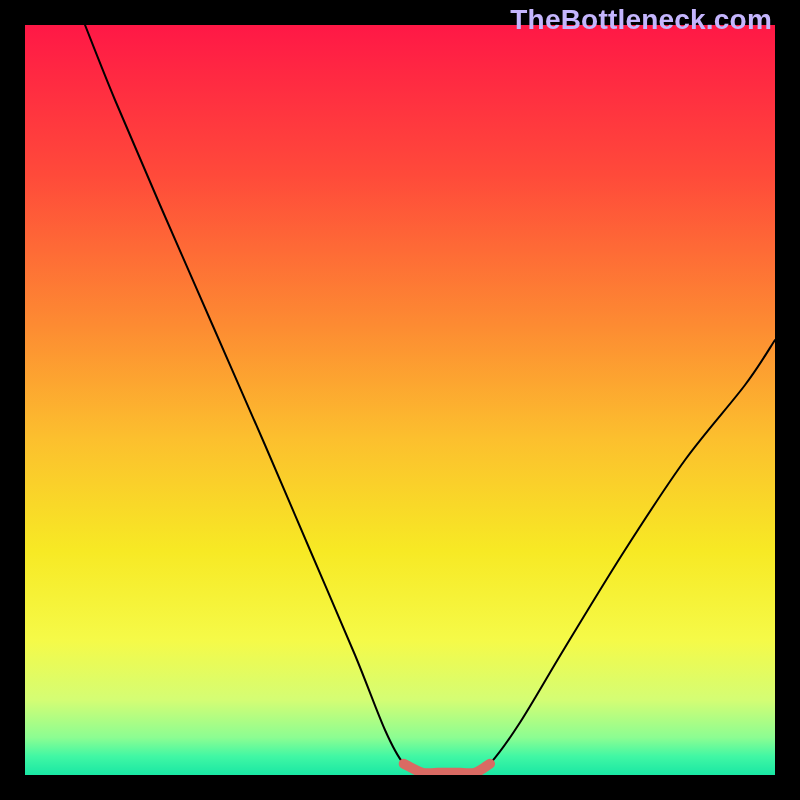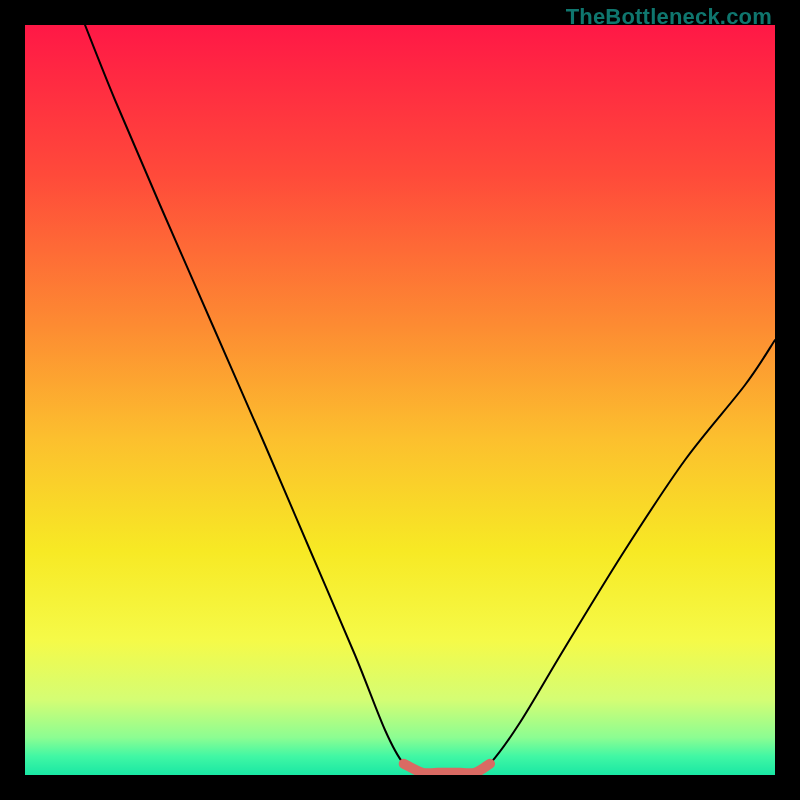--- a/index.html
+++ b/index.html
@@ -34,22 +34,22 @@
     position: absolute;
     left: 0;
     top: 0;
     width: 750px;
     height: 750px;
   }
   .watermark {
     position: absolute;
     top: 4px;
     right: 28px;
-    color: #0f766e;
-    font-size: 22px;
+    color: #c4b5fd;
+    font-size: 28px;
     font-weight: 600;
     letter-spacing: 0.2px;
   }
 </style>
 </head>
 <body>
 
 <div class="chart-container">
   <div class="plot-area">
     <svg class="gradient-bg" viewBox="0 0 750 750" preserveAspectRatio="none">

